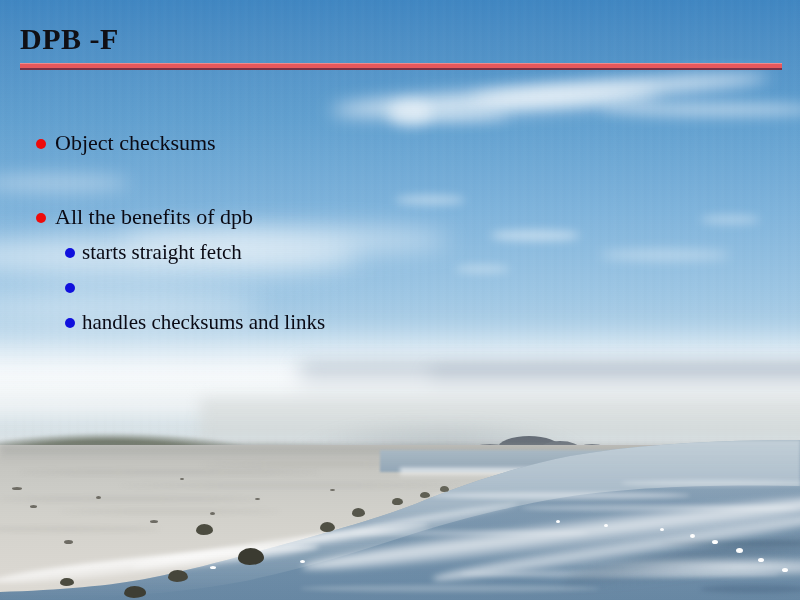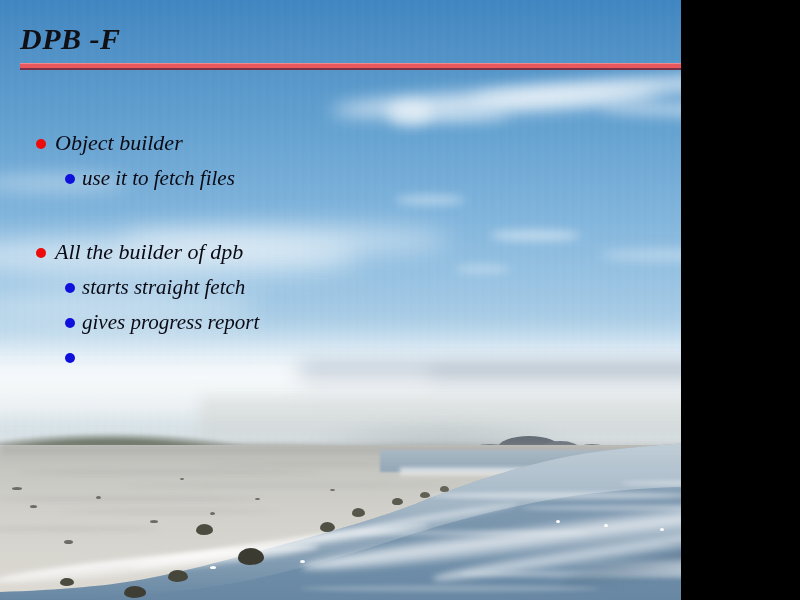--- a/index.html
+++ b/index.html
@@ -3,26 +3,25 @@
 <meta charset="utf-8">
 <title>DPB -F</title>
 <style>
   html, body {
     margin: 0;
     padding: 0;
     background: #000;
   }
   #slide {
     position: relative;
-    width: 681px;
+    width: 800px;
     height: 600px;
     overflow: hidden;
     font-family: "Liberation Serif", "DejaVu Serif", serif;
     background: #6ea8d4;
-    font-style: italic;
   }
 
   
   .bg { position:absolute; inset:0; overflow:hidden; }
 
   
   .sky {
     position: absolute;
     left: 0; top: 0; width: 800px; height: 470px;
     background:
@@ -437,45 +436,41 @@
     <div class="photo-grain"></div>
   </div>
 
   <div class="title">DPB -F</div>
   <div class="rule"></div>
 
   <div class="body">
 
     <div class="li lvl1">
       <span class="bullet"></span>
-      <span>Object builder</span>
+      <span>Object checksums</span>
     </div>
 
 
-    <div class="li lvl2">
-      <span class="bullet"></span>
-      <span>use it to fetch files</span>
-    </div>
 
     <span class="spacer"></span>
 
     <div class="li lvl1">
       <span class="bullet"></span>
-      <span>All the builder of dpb</span>
+      <span>All the benefits of dpb</span>
     </div>
 
     <div class="li lvl2">
       <span class="bullet"></span>
       <span>starts straight fetch</span>
     </div>
 
     <div class="li lvl2">
       <span class="bullet"></span>
-      <span>gives progress report</span>
     </div>
 
     <div class="li lvl2">
       <span class="bullet"></span>
+      <span>handles checksums and links</span>
     </div>
 
   </div>
 
 </div>
 
 </body></html>

